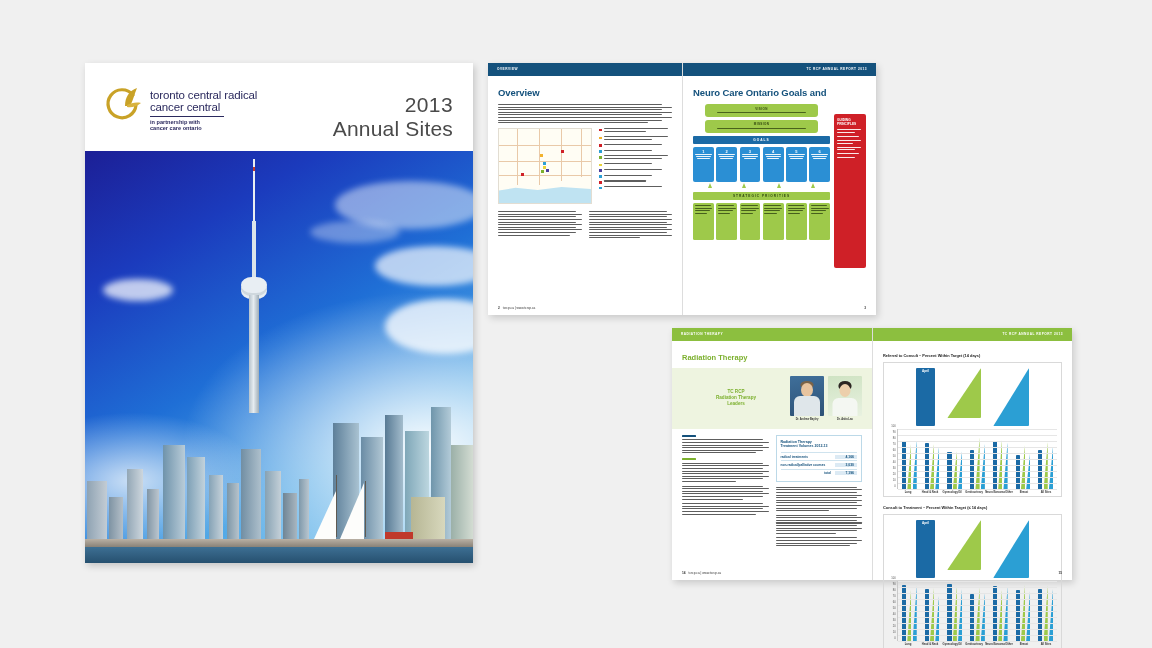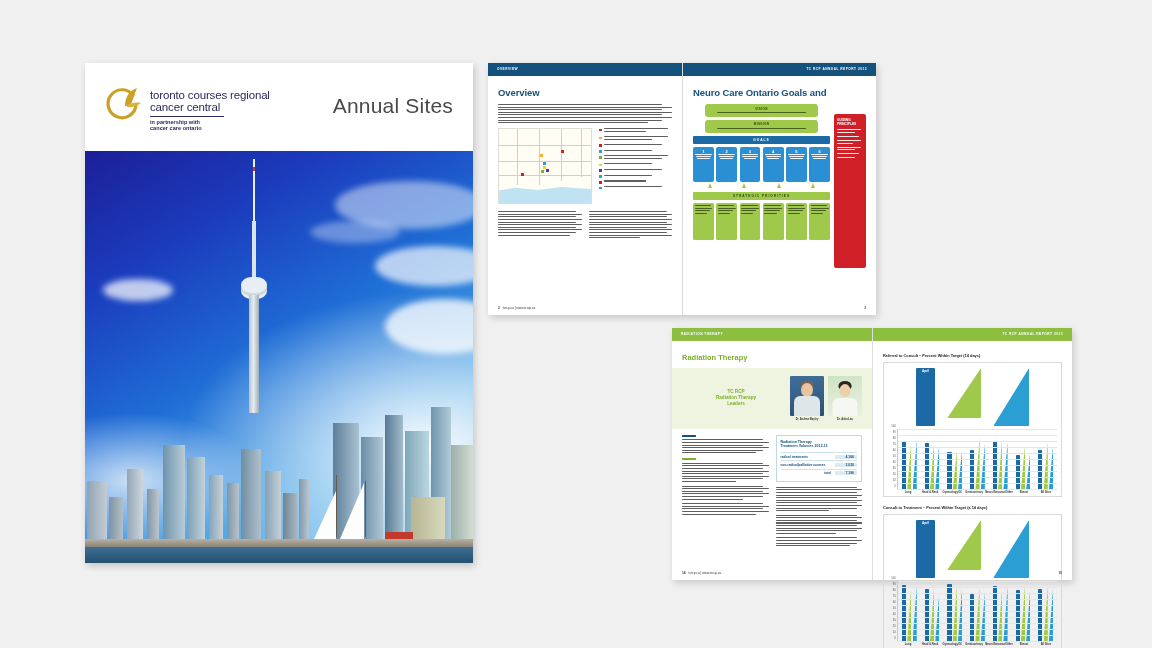--- a/index.html
+++ b/index.html
@@ -260,28 +260,29 @@
     <div class="cover-top">
       <div class="logo-wrap">
         <div class="logo-mark">
           <svg viewBox="0 0 42 46" width="42" height="46">
             <path d="M30 12 A14 14 0 1 0 33 22" fill="none" stroke="#c9a227" stroke-width="3.2" stroke-linecap="round"></path>
             <path d="M22 23 C22 14 26 8 34 5 C31 12 30 18 27 23 Z" fill="#c9a227"></path>
             <path d="M24 22 C28 20 33 19 38 20 C33 24 28 25 24 24 Z" fill="#d9b33e"></path>
           </svg>
         </div>
         <div class="logo-text">
-          <div class="logo-l1">toronto courses regional</div>
+          <div class="logo-l1">toronto central radical</div>
           <div class="logo-l1">cancer central</div>
           <div class="logo-rule"></div>
           <div class="logo-l2">in partnership with</div>
           <div class="logo-l2">cancer care ontario</div>
         </div>
       </div>
       <div class="cover-title">
+        <div class="cover-year">2013</div>
         <div class="cover-report">Annual Sites</div>
       </div>
     </div>
 
     <div class="cover-photo">
       <div class="sky"></div>
       <div class="cloud c1"></div>
       <div class="cloud c5"></div>
       <div class="cloud c2"></div>
       <div class="cloud c3"></div>

